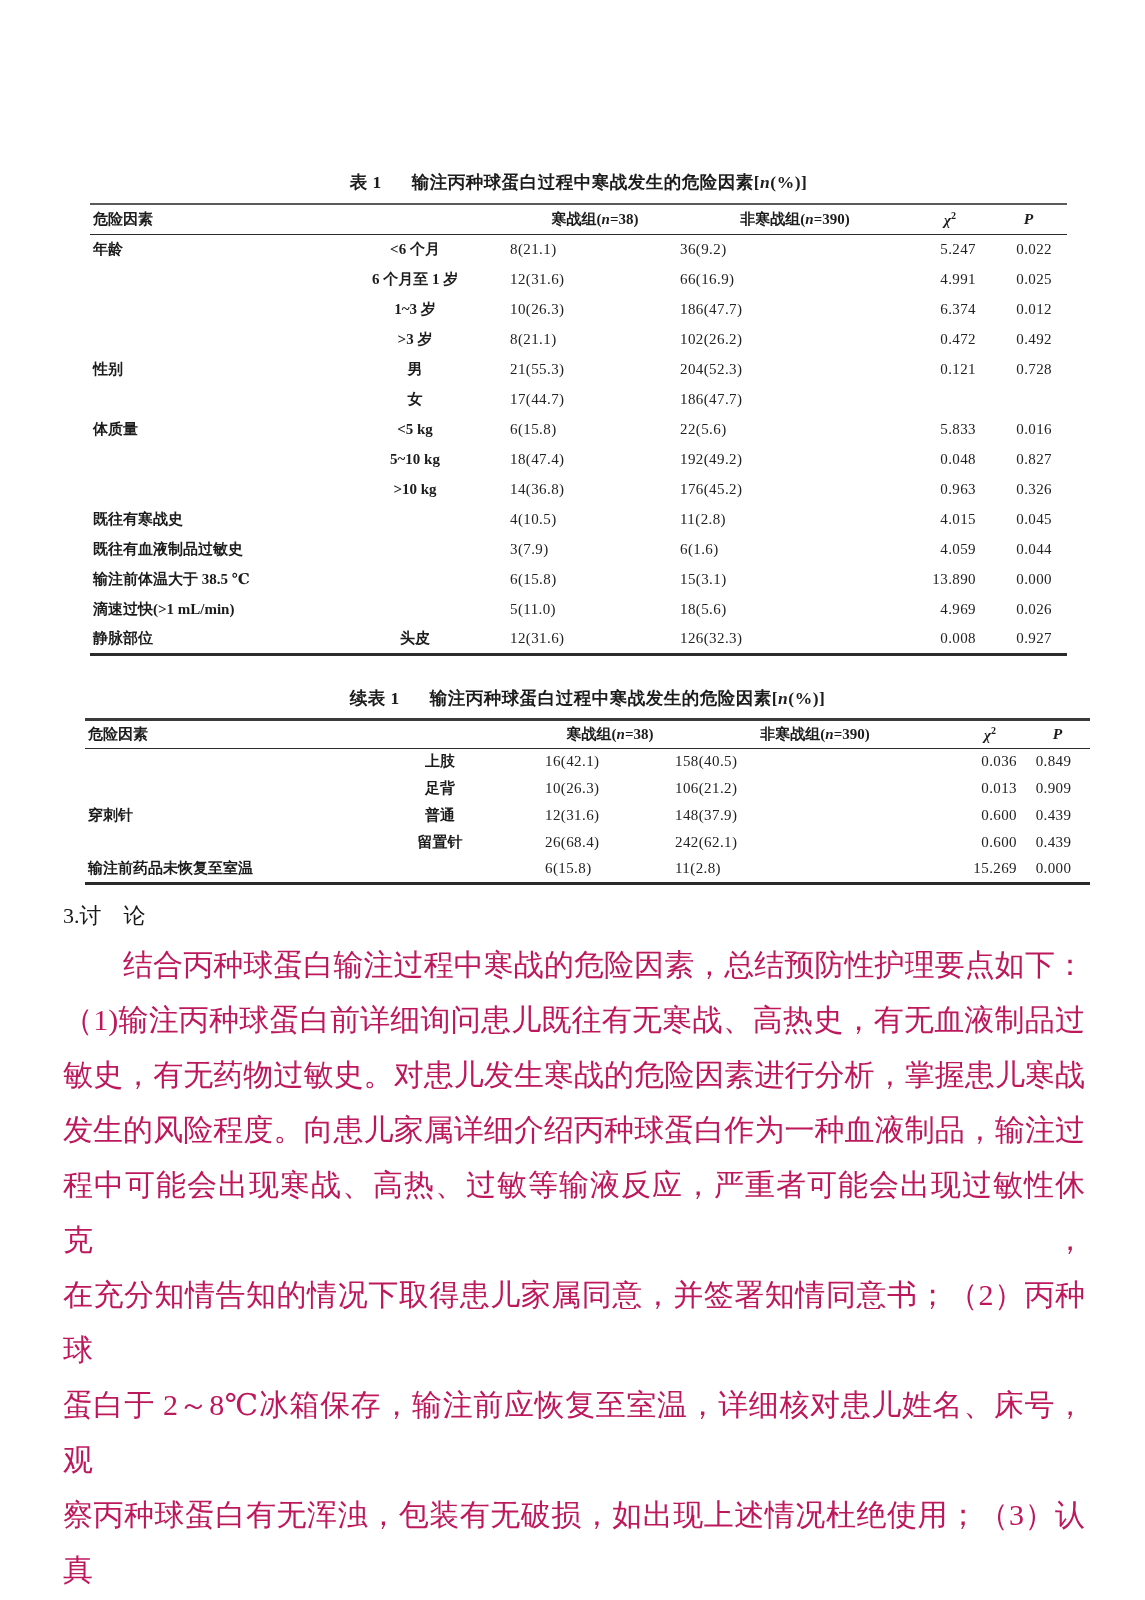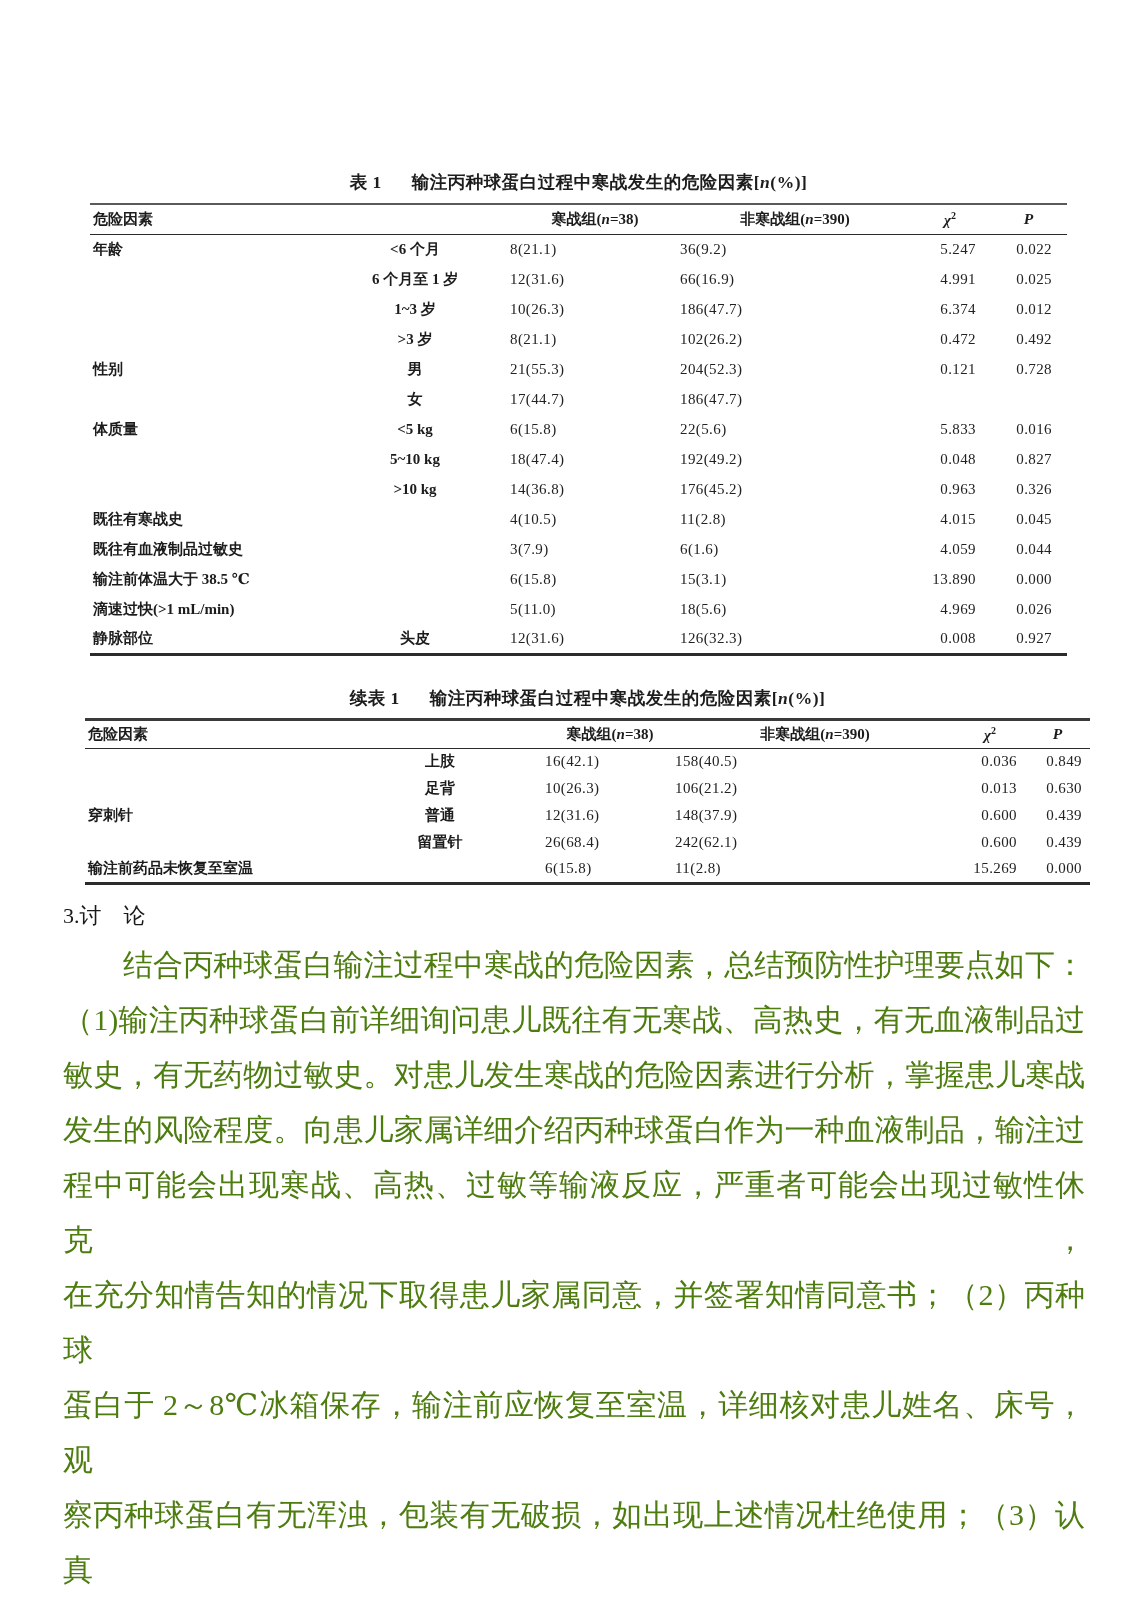--- a/index.html
+++ b/index.html
@@ -56,33 +56,33 @@
   th.h-factor { text-align:left; padding-left:3px; }
   th.h-group  { text-align:center; }
   th.h-chi, th.h-p { }
   th.h-p { font-style:italic; font-size:15.5px; }
   td.c-factor { font-weight:bold; text-align:left; padding-left:3px; color:#1c1c1c; }
   td.c-sub    { font-weight:bold; text-align:center; color:#1c1c1c; }
   td.c-g1, td.c-g2 { text-align:left; letter-spacing:0.4px; }
   td.c-chi { text-align:right; padding-right:14px; letter-spacing:0.4px; }
   td.c-p   { text-align:right; padding-right:15px; letter-spacing:0.4px; }
   #tbl2 td.c-chi { padding-right:8px; }
-  #tbl2 td.c-p   { padding-right:8px; }
+  #tbl2 td.c-p   { padding-right:8px;text-align:center; }
 
   
   .sec-heading {
     margin:16px 0 0 63px;
     font-size:22px;
     color:#1a1a1a;
   }
   .para { margin:6px 0 0 63px; width:1022px; }
   .line {
     font-size:30px;
     line-height:55px;
-    color:#4d7c0f;
+    color:#be185d;
     text-align:justify;
     text-align-last:justify;
   }
   .line.first { text-indent:2em; }
 </style>
 </head>
 <body>
 
 <div class="page">
 
@@ -256,21 +256,21 @@
           <td class="c-g2">158(40.5)</td>
           <td class="c-chi">0.036</td>
           <td class="c-p">0.849</td>
         </tr>
       <tr>
           <td class="c-factor"></td>
           <td class="c-sub">足背</td>
           <td class="c-g1">10(26.3)</td>
           <td class="c-g2">106(21.2)</td>
           <td class="c-chi">0.013</td>
-          <td class="c-p">0.630</td>
+          <td class="c-p">0.909</td>
         </tr>
       <tr>
           <td class="c-factor">穿刺针</td>
           <td class="c-sub">普通</td>
           <td class="c-g1">12(31.6)</td>
           <td class="c-g2">148(37.9)</td>
           <td class="c-chi">0.600</td>
           <td class="c-p">0.439</td>
         </tr>
       <tr>

